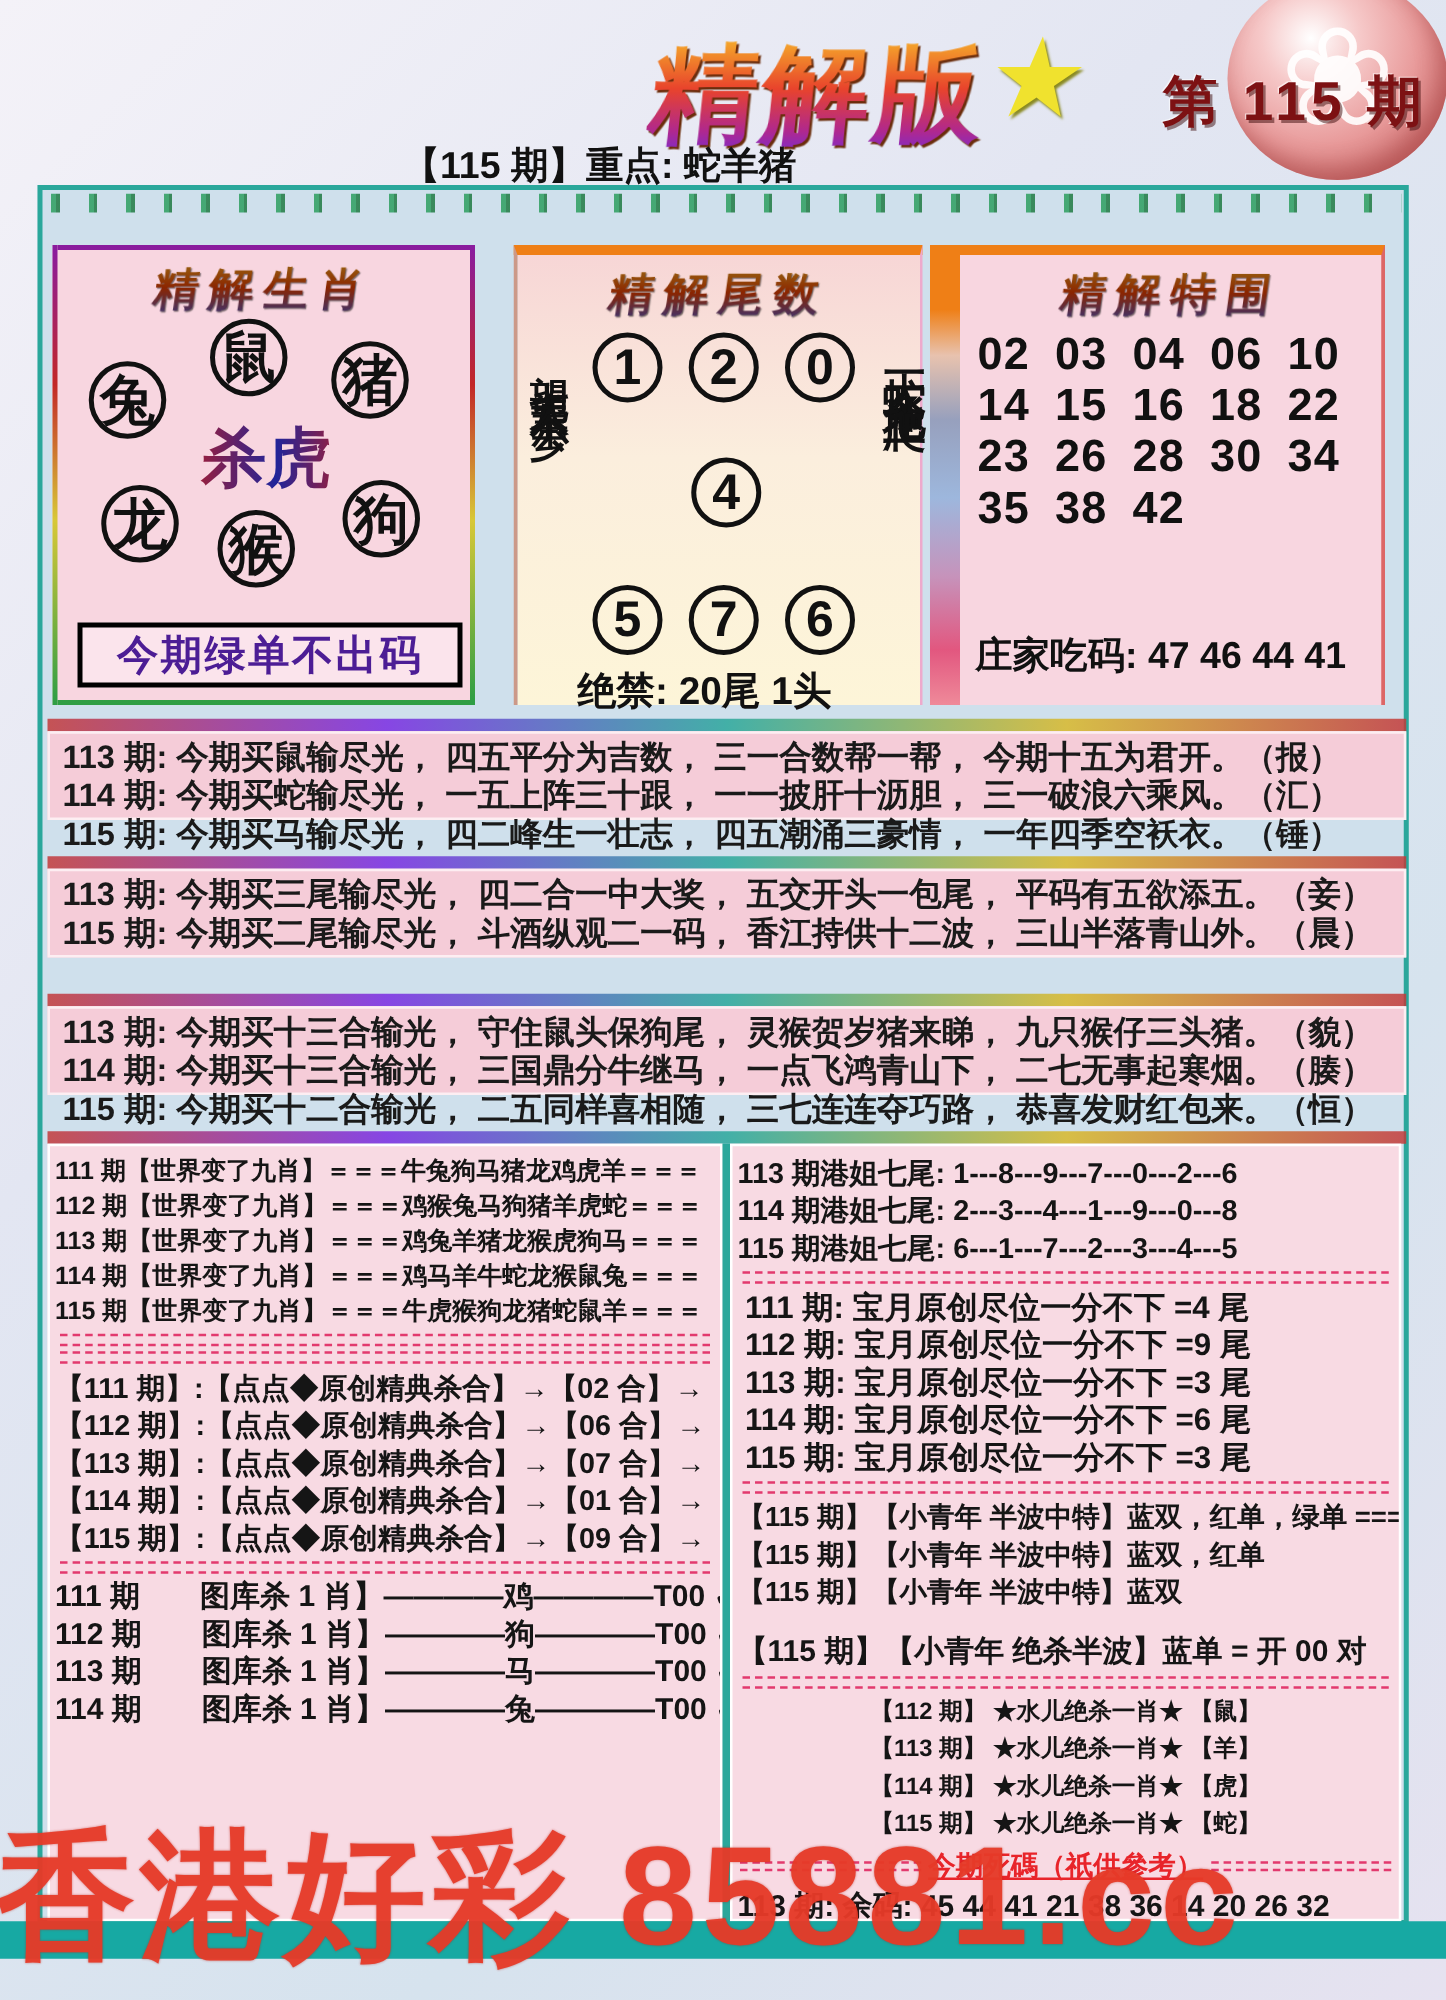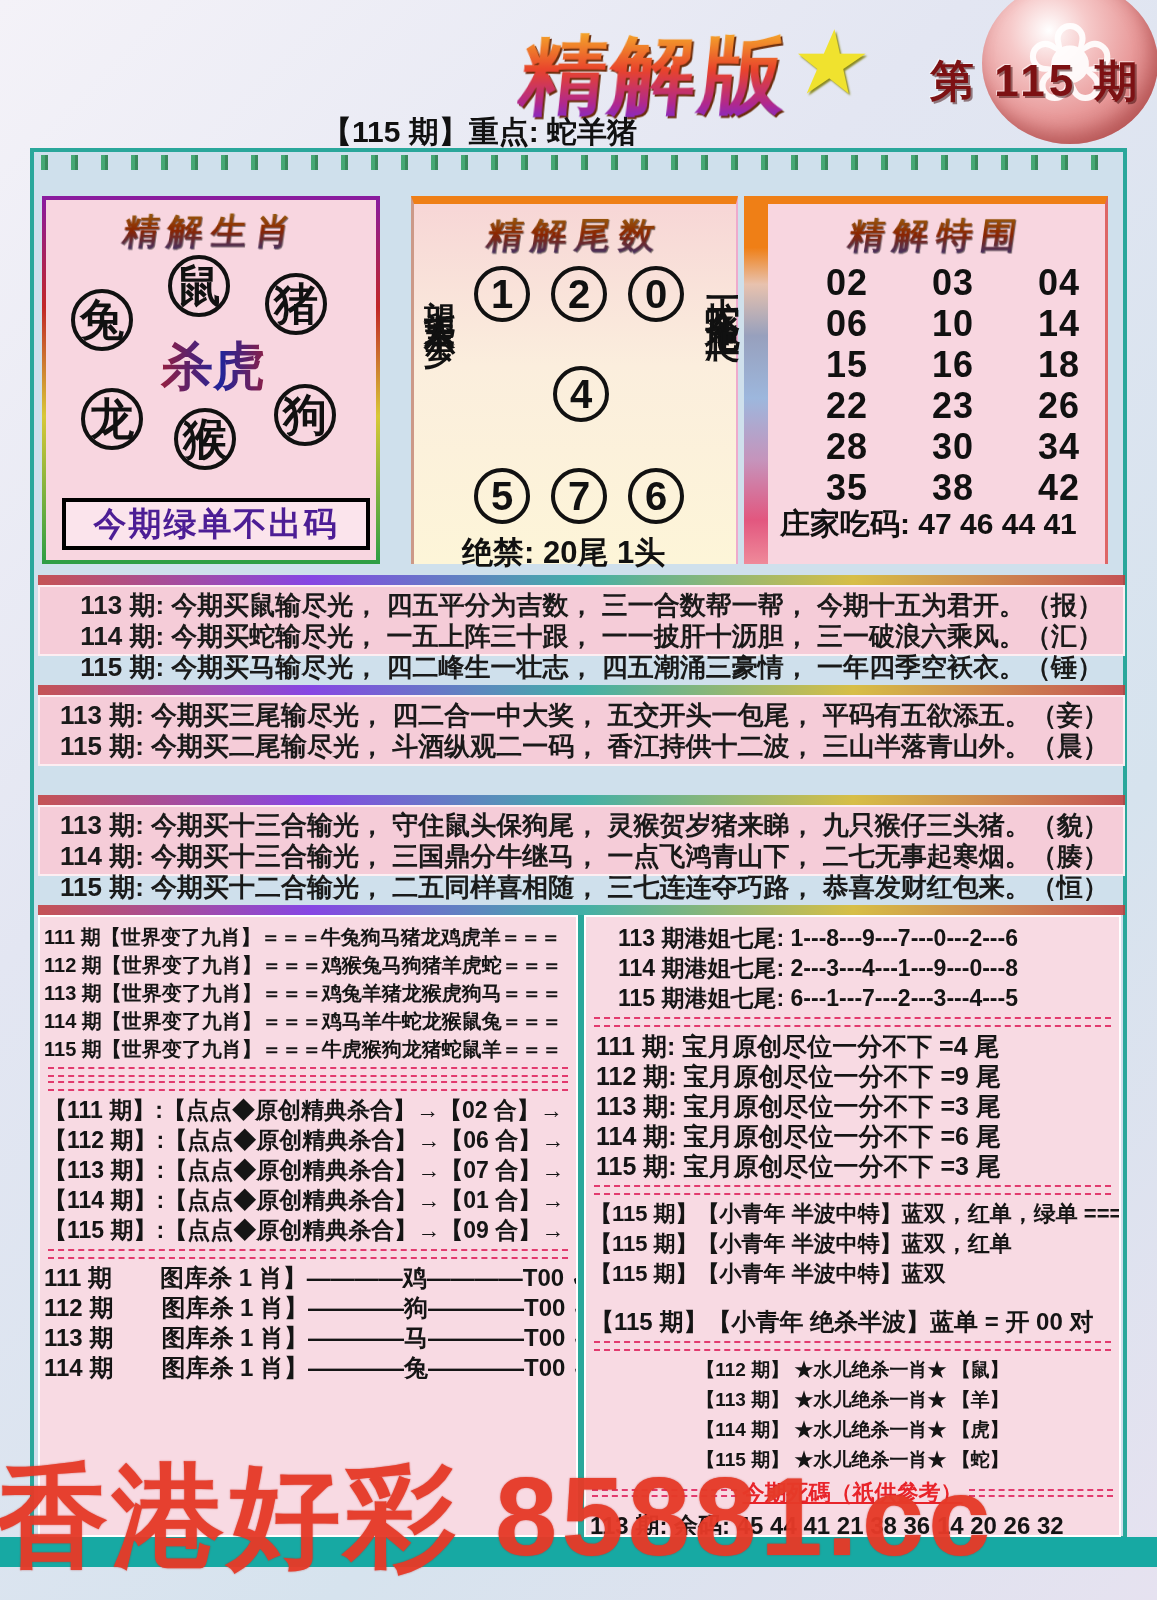--- a/index.html
+++ b/index.html
@@ -55,44 +55,44 @@
   .dc4{left:139px;top:162px;}
   .dc5{left:60px;top:264px;}.dc6{left:137px;top:264px;}.dc7{left:214px;top:264px;}
   .forbid{position:absolute;left:48px;top:328px;font-size:31px;font-weight:900;color:#111;white-space:nowrap;}
   
   .strip{position:absolute;left:710px;top:44px;width:24px;height:368px;
     background:linear-gradient(180deg,#ef7f16 0%,#ef7f16 14%,#e8c2ae 24%,#97a0bd 38%,#9db7dd 55%,#c693bb 72%,#e2577f 88%,#ef8a9a 100%);}
   
   .panel-special{left:734px;top:44px;width:340px;height:368px;background:#f8d6e0;
     border-top:8px solid #ef7f16;border-right:3px solid #d66;}
   .numgrid{position:absolute;left:14px;top:58px;width:320px;display:flex;flex-wrap:wrap;}
-  .num{width:62px;height:41px;font-size:36px;font-weight:900;color:#111;letter-spacing:1px;margin-left:44px;}
+  .num{width:62px;height:41px;font-size:36px;font-weight:900;color:#111;letter-spacing:1px;}
   .banker{position:absolute;left:12px;top:300px;font-size:30px;font-weight:900;color:#111;white-space:nowrap;}
   
   .pbar{position:absolute;left:4px;width:1087px;height:10px;
     background:linear-gradient(90deg,#c33a3a,#7a2be2 25%,#2aa79b 50%,#d8b82a 75%,#c33a3a 100%);opacity:.85;}
   .pbar1{top:423px;}.pbar2{top:533px;}.pbar3{top:643px;}.pbar4{top:753px;}
   .poem{position:absolute;left:4px;width:1087px;height:71px;background:#f5ccd8;box-sizing:border-box;
-    border:2px solid #fdeef2;padding:3px 20px;text-align:right;}
+    border:2px solid #fdeef2;padding:3px 10px;}
   .poem1{top:433px;}.poem2{top:543px;}.poem3{top:653px;}
   .poem-line{font-size:26px;font-weight:900;color:#1a1a1a;line-height:31px;white-space:nowrap;}
   
   .col{position:absolute;top:763px;height:622px;background:#f8dae3;box-sizing:border-box;
     border:2px solid #ffffff;padding:6px 4px;overflow:hidden;}
   .col-left{left:4px;width:540px;}
   .col-right{left:550px;width:537px;}
   .vdiv{position:absolute;left:544px;top:763px;width:6px;height:622px;background:#2aa79b;}
   .sep{height:6px;border-top:2px dashed #e23a6e;border-bottom:2px dashed #e23a6e;margin:4px 4px;}
   .row{color:#151515;font-weight:900;white-space:nowrap;}
   .l-nine .row{font-size:20px;line-height:28px;}
   .l-kaimen{padding-left:56px;}
   .l-kaimen .row{font-size:25px;line-height:30px;}
   .l-dian .row{font-size:23px;line-height:30px;}
   .l-tuku .row{font-size:24px;line-height:30px;}
-  .r-gang .row{font-size:23px;line-height:30px;margin-left:28px;}
+  .r-gang .row{font-size:23px;line-height:30px;}
   .r-bao .row{font-size:25px;line-height:30px;padding-left:6px;}
   .r-xq .row{font-size:22px;line-height:30px;}
   .r-js{margin-top:18px;}
   .r-js .row{font-size:24px;line-height:30px;}
   .r-shui .row{font-size:19px;line-height:30px;text-align:center;}
   .r-dead .row{font-size:24px;line-height:30px;}
   .sep-label{display:flex;align-items:center;margin:3px 2px;}
   .sep-label .dash{flex:1;height:4px;border-top:2px dashed #e23a6e;border-bottom:2px dashed #e23a6e;}
   .sep-label .lbl{font-size:22px;font-weight:900;color:#e8242a;padding:0 6px;white-space:nowrap;text-decoration:underline;}
   

